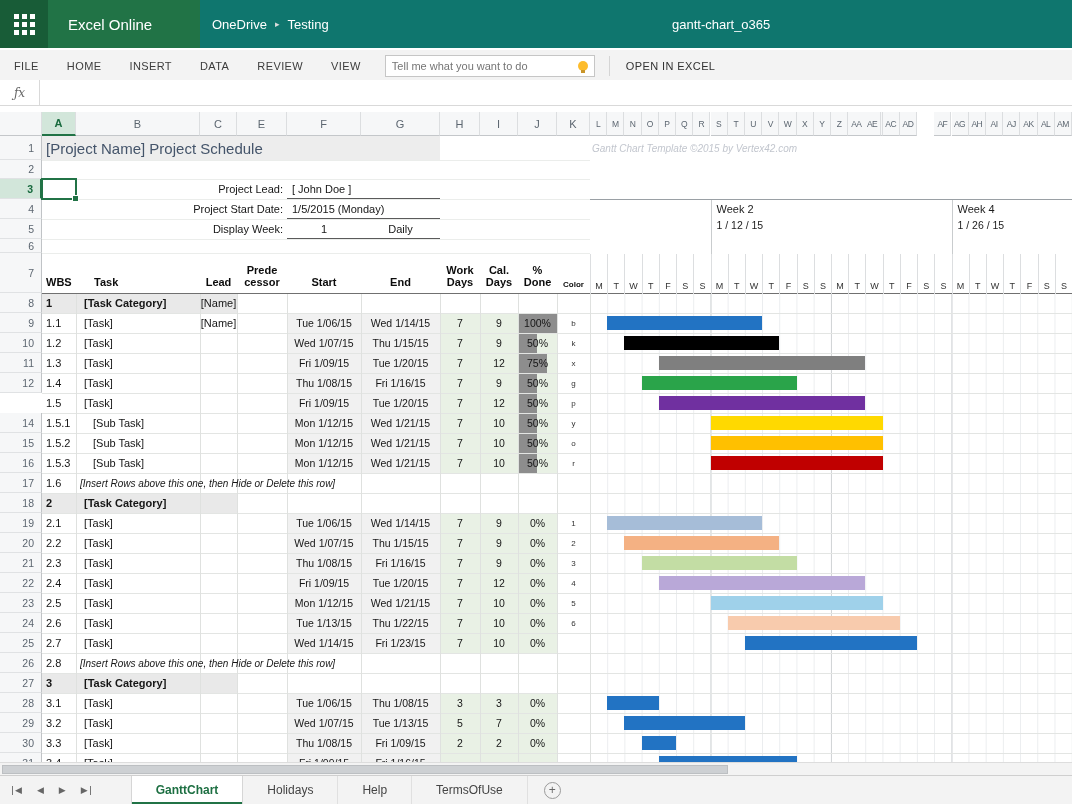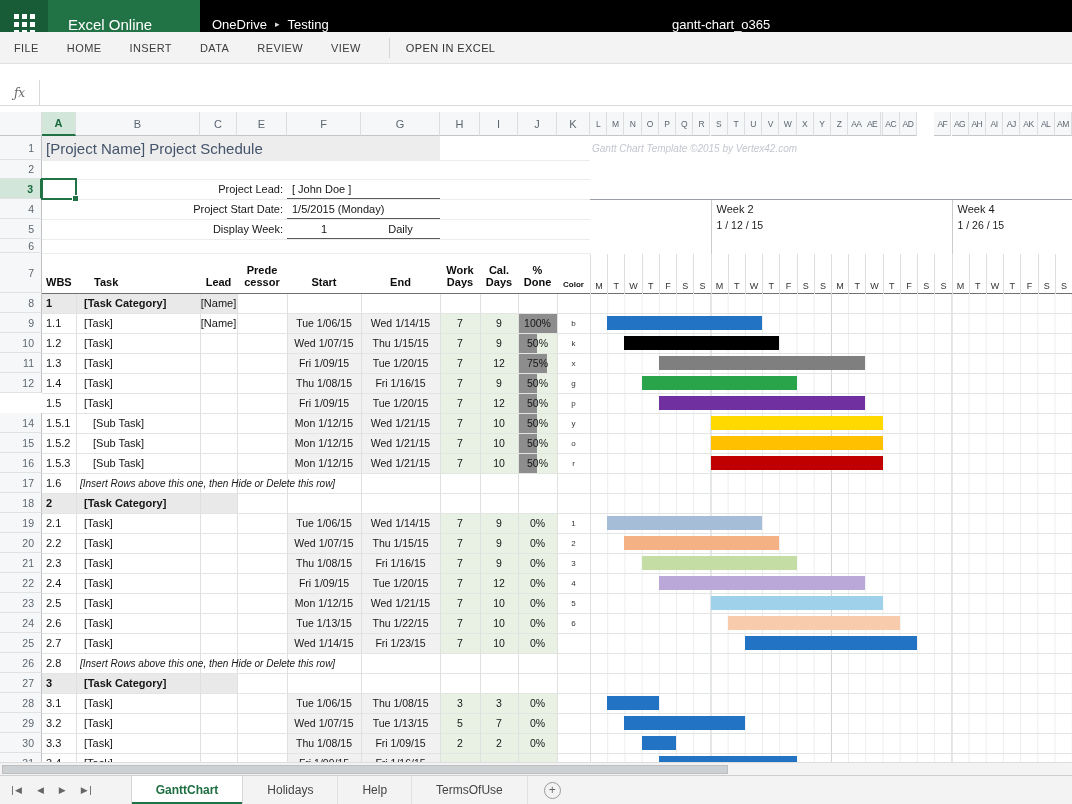--- a/index.html
+++ b/index.html
@@ -1,32 +1,32 @@
 <!DOCTYPE html>
 <html><head>
 <meta charset="utf-8">
 <style>
   *{margin:0;padding:0;box-sizing:border-box}
   html,body{width:1072px;height:804px;overflow:hidden}
   body{font-family:"Liberation Sans",sans-serif;background:#fff}
   .app{position:relative;width:1072px;height:804px;overflow:hidden;background:#fff}
 
   
-  .topbar{position:absolute;left:0;top:0;width:100%;height:48px;background:#000000;display:flex;align-items:stretch}
+  .topbar{position:absolute;left:0;top:0;width:100%;height:48px;background:#0f766e;display:flex;align-items:stretch}
   .waffle{width:48px;background:#185c37;display:flex;align-items:center;justify-content:center;cursor:pointer;flex:0 0 auto}
   .waffle-grid{display:grid;grid-template-columns:repeat(3,5px);grid-gap:3px}
   .waffle-grid i{width:5px;height:5px;background:#fff;display:block}
   .brand{width:152px;background:#217346;color:#fff;font-size:15px;display:flex;align-items:center;padding-left:20px;flex:0 0 auto;cursor:pointer}
   .crumbs{display:flex;align-items:center;color:#fff;font-size:13px;padding-left:12px;gap:8px}
   .crumb{cursor:pointer}
   .crumb-sep{font-size:9px;color:#ddd}
   .doc-title{position:absolute;left:672px;top:0;height:48px;display:flex;align-items:center;color:#fff;font-size:13px;cursor:pointer}
 
   
-  .ribbon{position:absolute;left:0;top:32px;width:100%;height:32px;background:#f3f3f3;border-bottom:1px solid #e0e0e0;display:flex;align-items:center}
+  .ribbon{position:absolute;left:0;top:50px;width:100%;height:32px;background:#f3f3f3;border-bottom:1px solid #e0e0e0;display:flex;align-items:center}
   .rtab{font-size:11px;color:#3c3c3c;padding:0 14px;height:100%;display:flex;align-items:center;letter-spacing:.4px;cursor:pointer}
   .tellme{margin-left:10px;width:210px;height:22px;border:1px solid #c6c6c6;background:#fff;display:flex;align-items:center;padding:0 6px}
   .tellme input{flex:1;border:none;outline:none;font-size:11px;color:#444;font-family:"Liberation Sans",sans-serif;background:transparent}
   .bulb{width:10px;height:10px;border-radius:50%;background:#fdbc2c;position:relative;margin-left:6px;flex:0 0 auto}
   .bulb::after{content:"";position:absolute;left:3px;top:9px;width:4px;height:3px;background:#c9952a}
   .rdivider{width:1px;height:20px;background:#d5d5d5;margin-left:14px}
   .open-excel{font-size:11px;color:#323232;letter-spacing:.4px;margin-left:16px;cursor:pointer}
 
   
   .fbar{position:absolute;left:0;top:80px;width:100%;height:26px;background:#fff;border-bottom:1px solid #d9d9d9;display:flex}
@@ -113,20 +113,24 @@
     <div class="doc-title">gantt-chart_o365</div>
   </header>
 
   <nav class="ribbon">
     <span class="rtab">FILE</span>
     <span class="rtab">HOME</span>
     <span class="rtab">INSERT</span>
     <span class="rtab">DATA</span>
     <span class="rtab">REVIEW</span>
     <span class="rtab">VIEW</span>
+    <div class="tellme">
+      <input type="text" placeholder="Tell me what you want to do" style="">
+      <span class="bulb"></span>
+    </div>
     <span class="rdivider"></span>
     <span class="open-excel">OPEN IN EXCEL</span>
   </nav>
 
   <div class="fbar">
     <div class="fx">ƒx</div>
     <input class="finput" type="text" value="" style="">
   </div>
 
   <div class="grid" id="grid">

